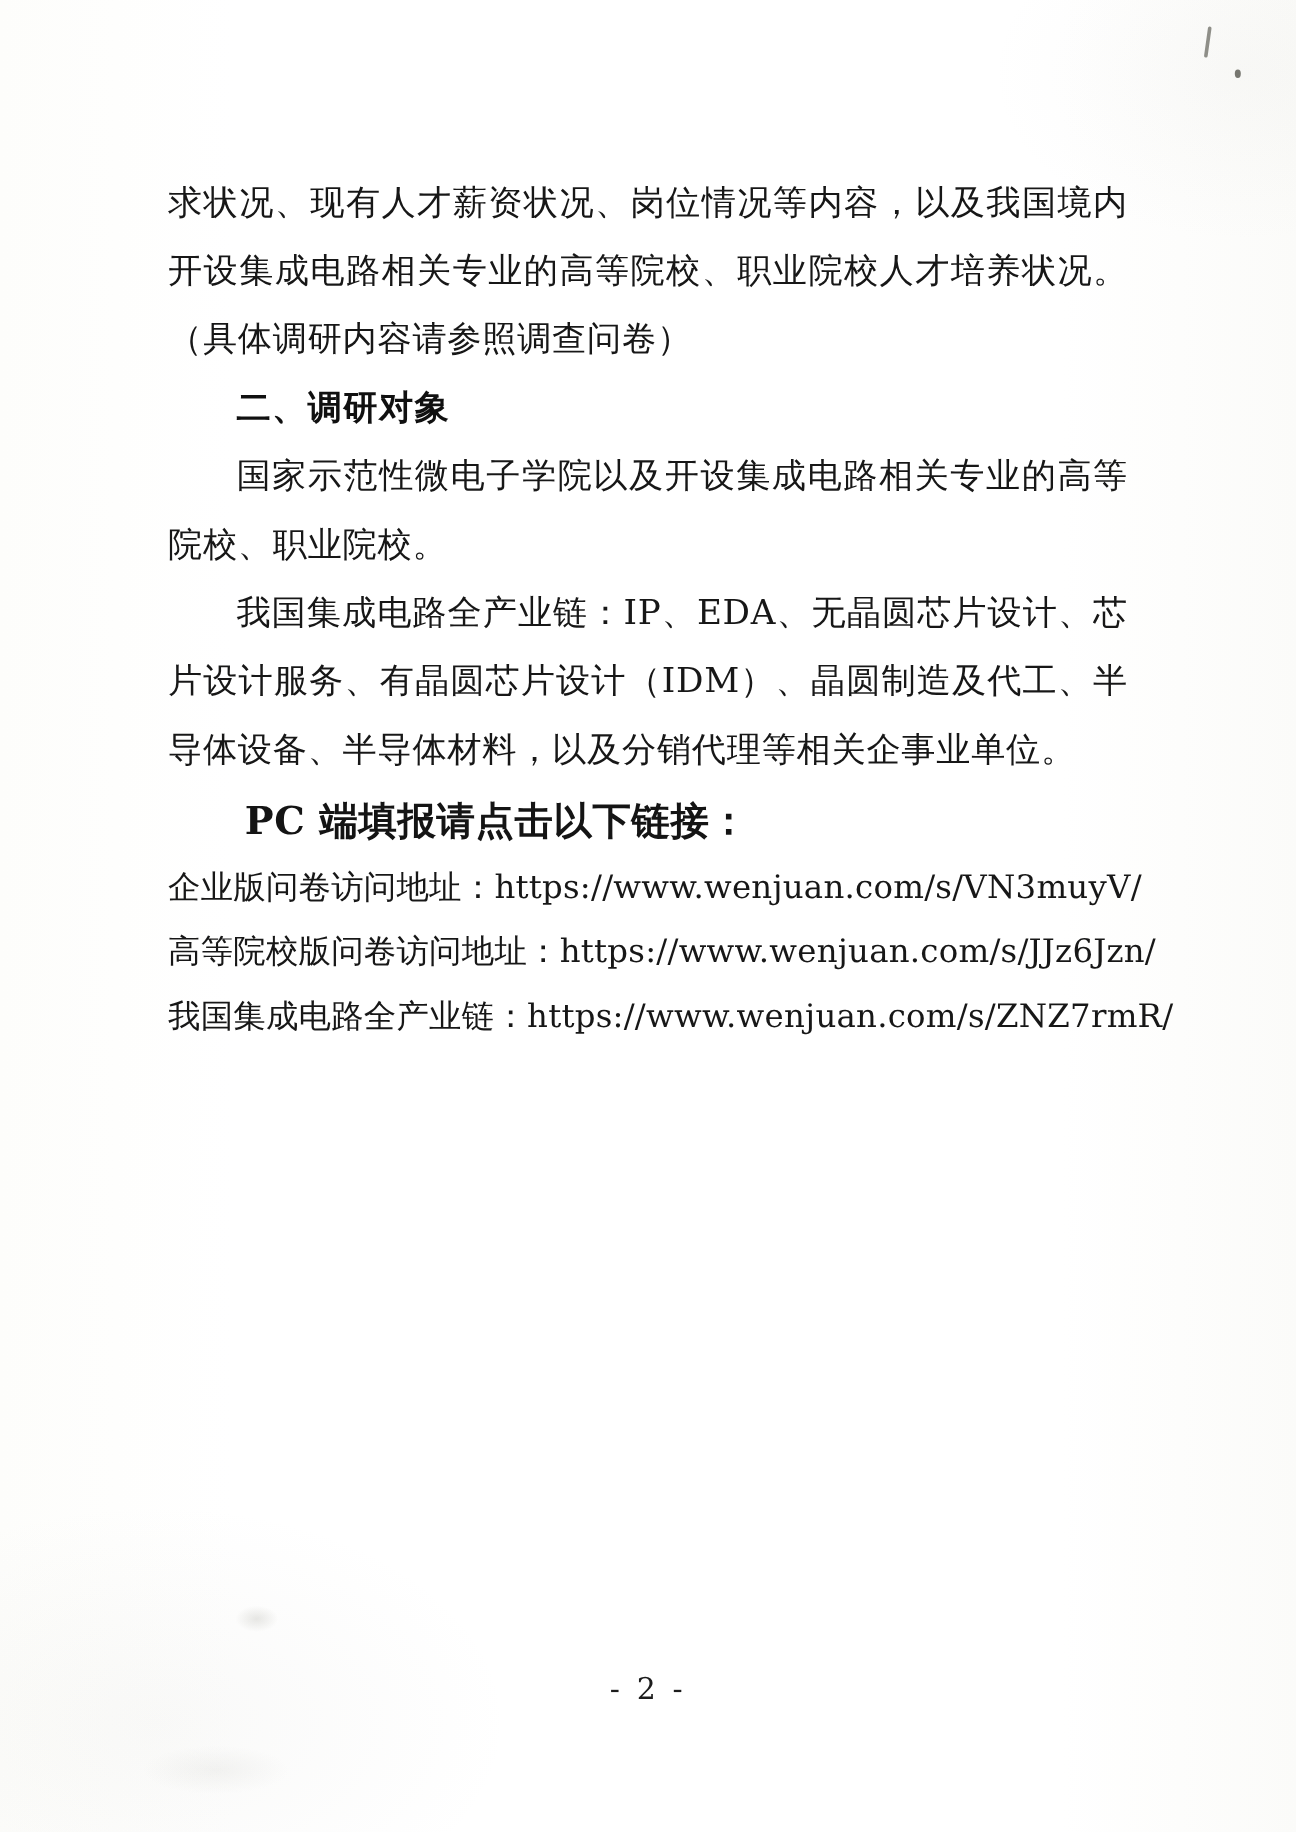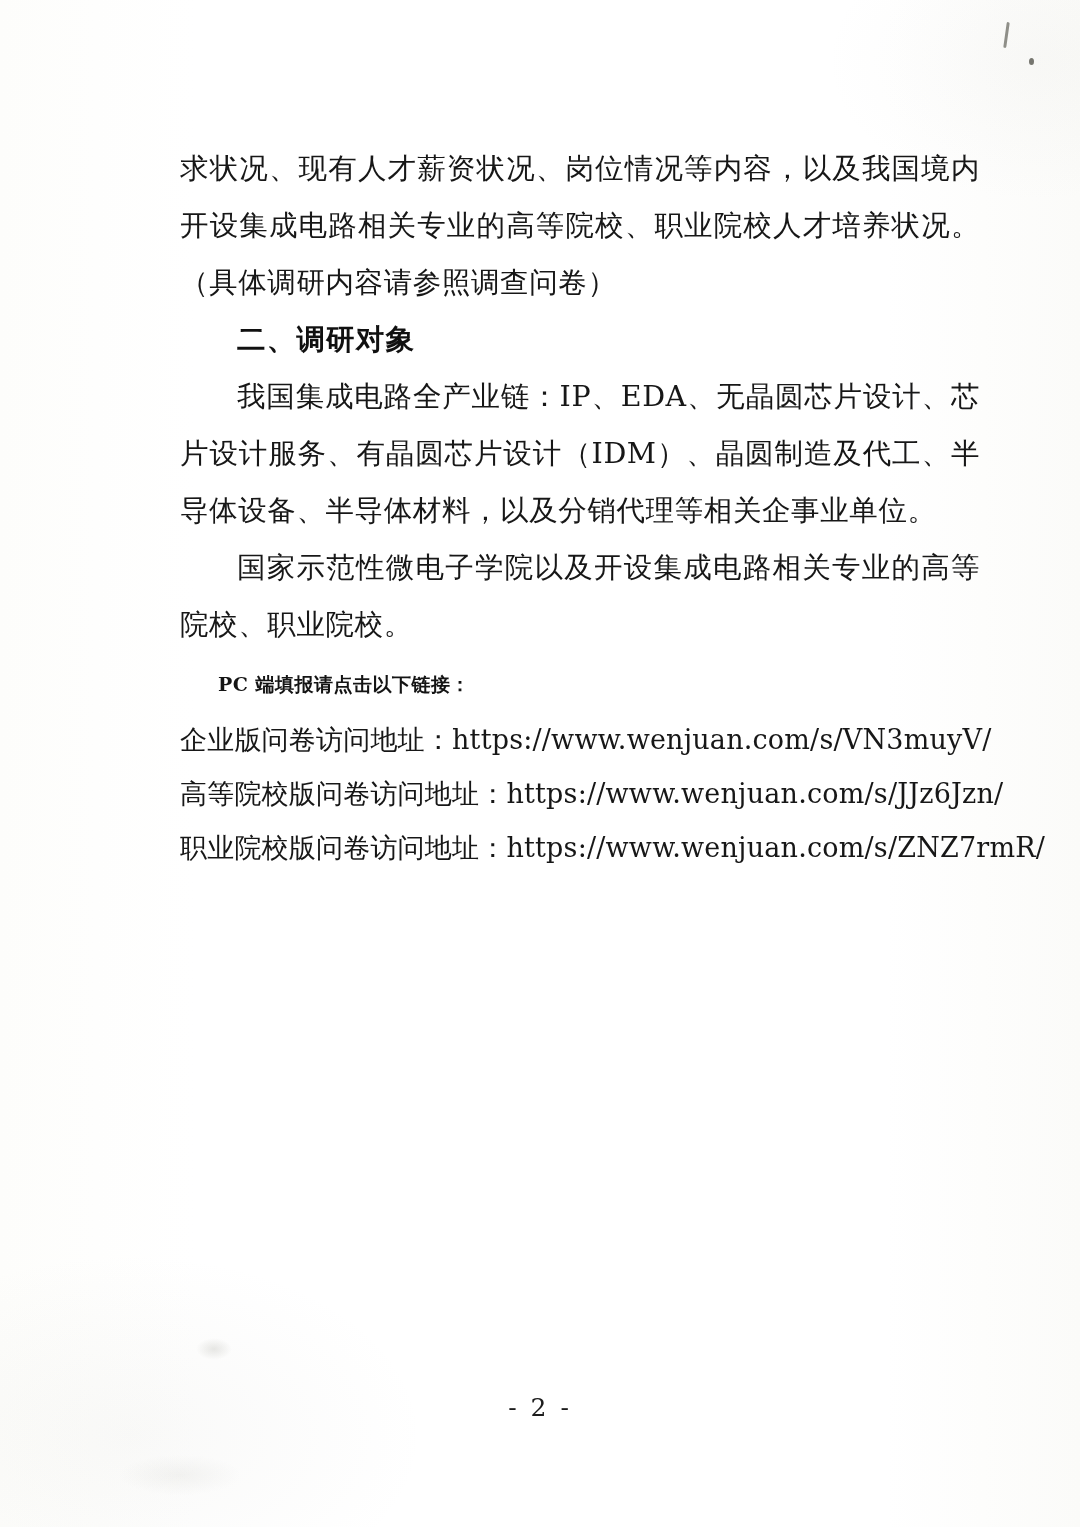--- a/index.html
+++ b/index.html
@@ -47,21 +47,20 @@
     height: 7px;
     background: #55554d;
     border-radius: 50%;
     opacity: 0.8;
   }
   .content {
     position: absolute;
     left: 140px;
     top: 140px;
     width: 800px;
-    margin-left: 40px;
   }
   .para {
     font-size: 28.5px;
     line-height: 57px;
     letter-spacing: 0.6px;
     text-align: justify;
     text-justify: inter-ideograph;
     margin: 0;
     color: #171717;
   }
@@ -76,21 +75,21 @@
     letter-spacing: 1.2px;
     text-indent: 2em;
     margin: 0;
     color: #101010;
   }
   .sub-bold {
     font-weight: bold;
   }
   .link-head {
     font-weight: bold;
-    font-size: 19px;
+    font-size: 32px;
     line-height: 57px;
     text-indent: 2em;
     margin: 0;
     letter-spacing: 0.5px;
     color: #141414;
   }
   .link-line {
     font-size: 27px;
     line-height: 54px;
     margin: 0;
@@ -138,40 +137,40 @@
   <div class="paper-noise"></div>
   <div class="mark-top-right"></div>
   <div class="mark-dot"></div>
 
   <div class="content">
 
     <p class="para">求状况、现有人才薪资状况、岗位情况等内容，以及我国境内开设集成电路相关专业的高等院校、职业院校人才培养状况。（具体调研内容请参照调查问卷）</p>
 
     <p class="heading">二、调研对象</p>
 
+    <p class="para indent">国家示范性微电子学院以及开设集成电路相关专业的高等院校、职业院校。</p>
+
     <p class="para indent">我国集成电路全产业链：IP、EDA、无晶圆芯片设计、芯片设计服务、有晶圆芯片设计（IDM）、晶圆制造及代工、半导体设备、半导体材料，以及分销代理等相关企事业单位。</p>
-
-    <p class="para indent">国家示范性微电子学院以及开设集成电路相关专业的高等院校、职业院校。</p>
 
 
 
     <div class="gap-sm"></div>
 
     <p class="link-head">PC 端填报请点击以下链接：</p>
 
     <p class="link-line">
       <span>企业版问卷访问地址：</span><span class="link-url">https://www.wenjuan.com/s/VN3muyV/</span>
     </p>
 
     <p class="link-line">
       <span>高等院校版问卷访问地址：</span><span class="link-url">https://www.wenjuan.com/s/JJz6Jzn/</span>
     </p>
 
     <p class="link-line">
-      <span>职业院校版问卷访问地址：</span><span class="link-url">https://www.wenjuan.com/s/ZNZ7rmR/</span>
+      <span>我国集成电路全产业链：</span><span class="link-url">https://www.wenjuan.com/s/ZNZ7rmR/</span>
     </p>
 
   </div>
 
   <div class="smudge-a"></div>
   <div class="smudge-b"></div>
 
   <div class="footer">- 2 -</div>
 </div>
 

